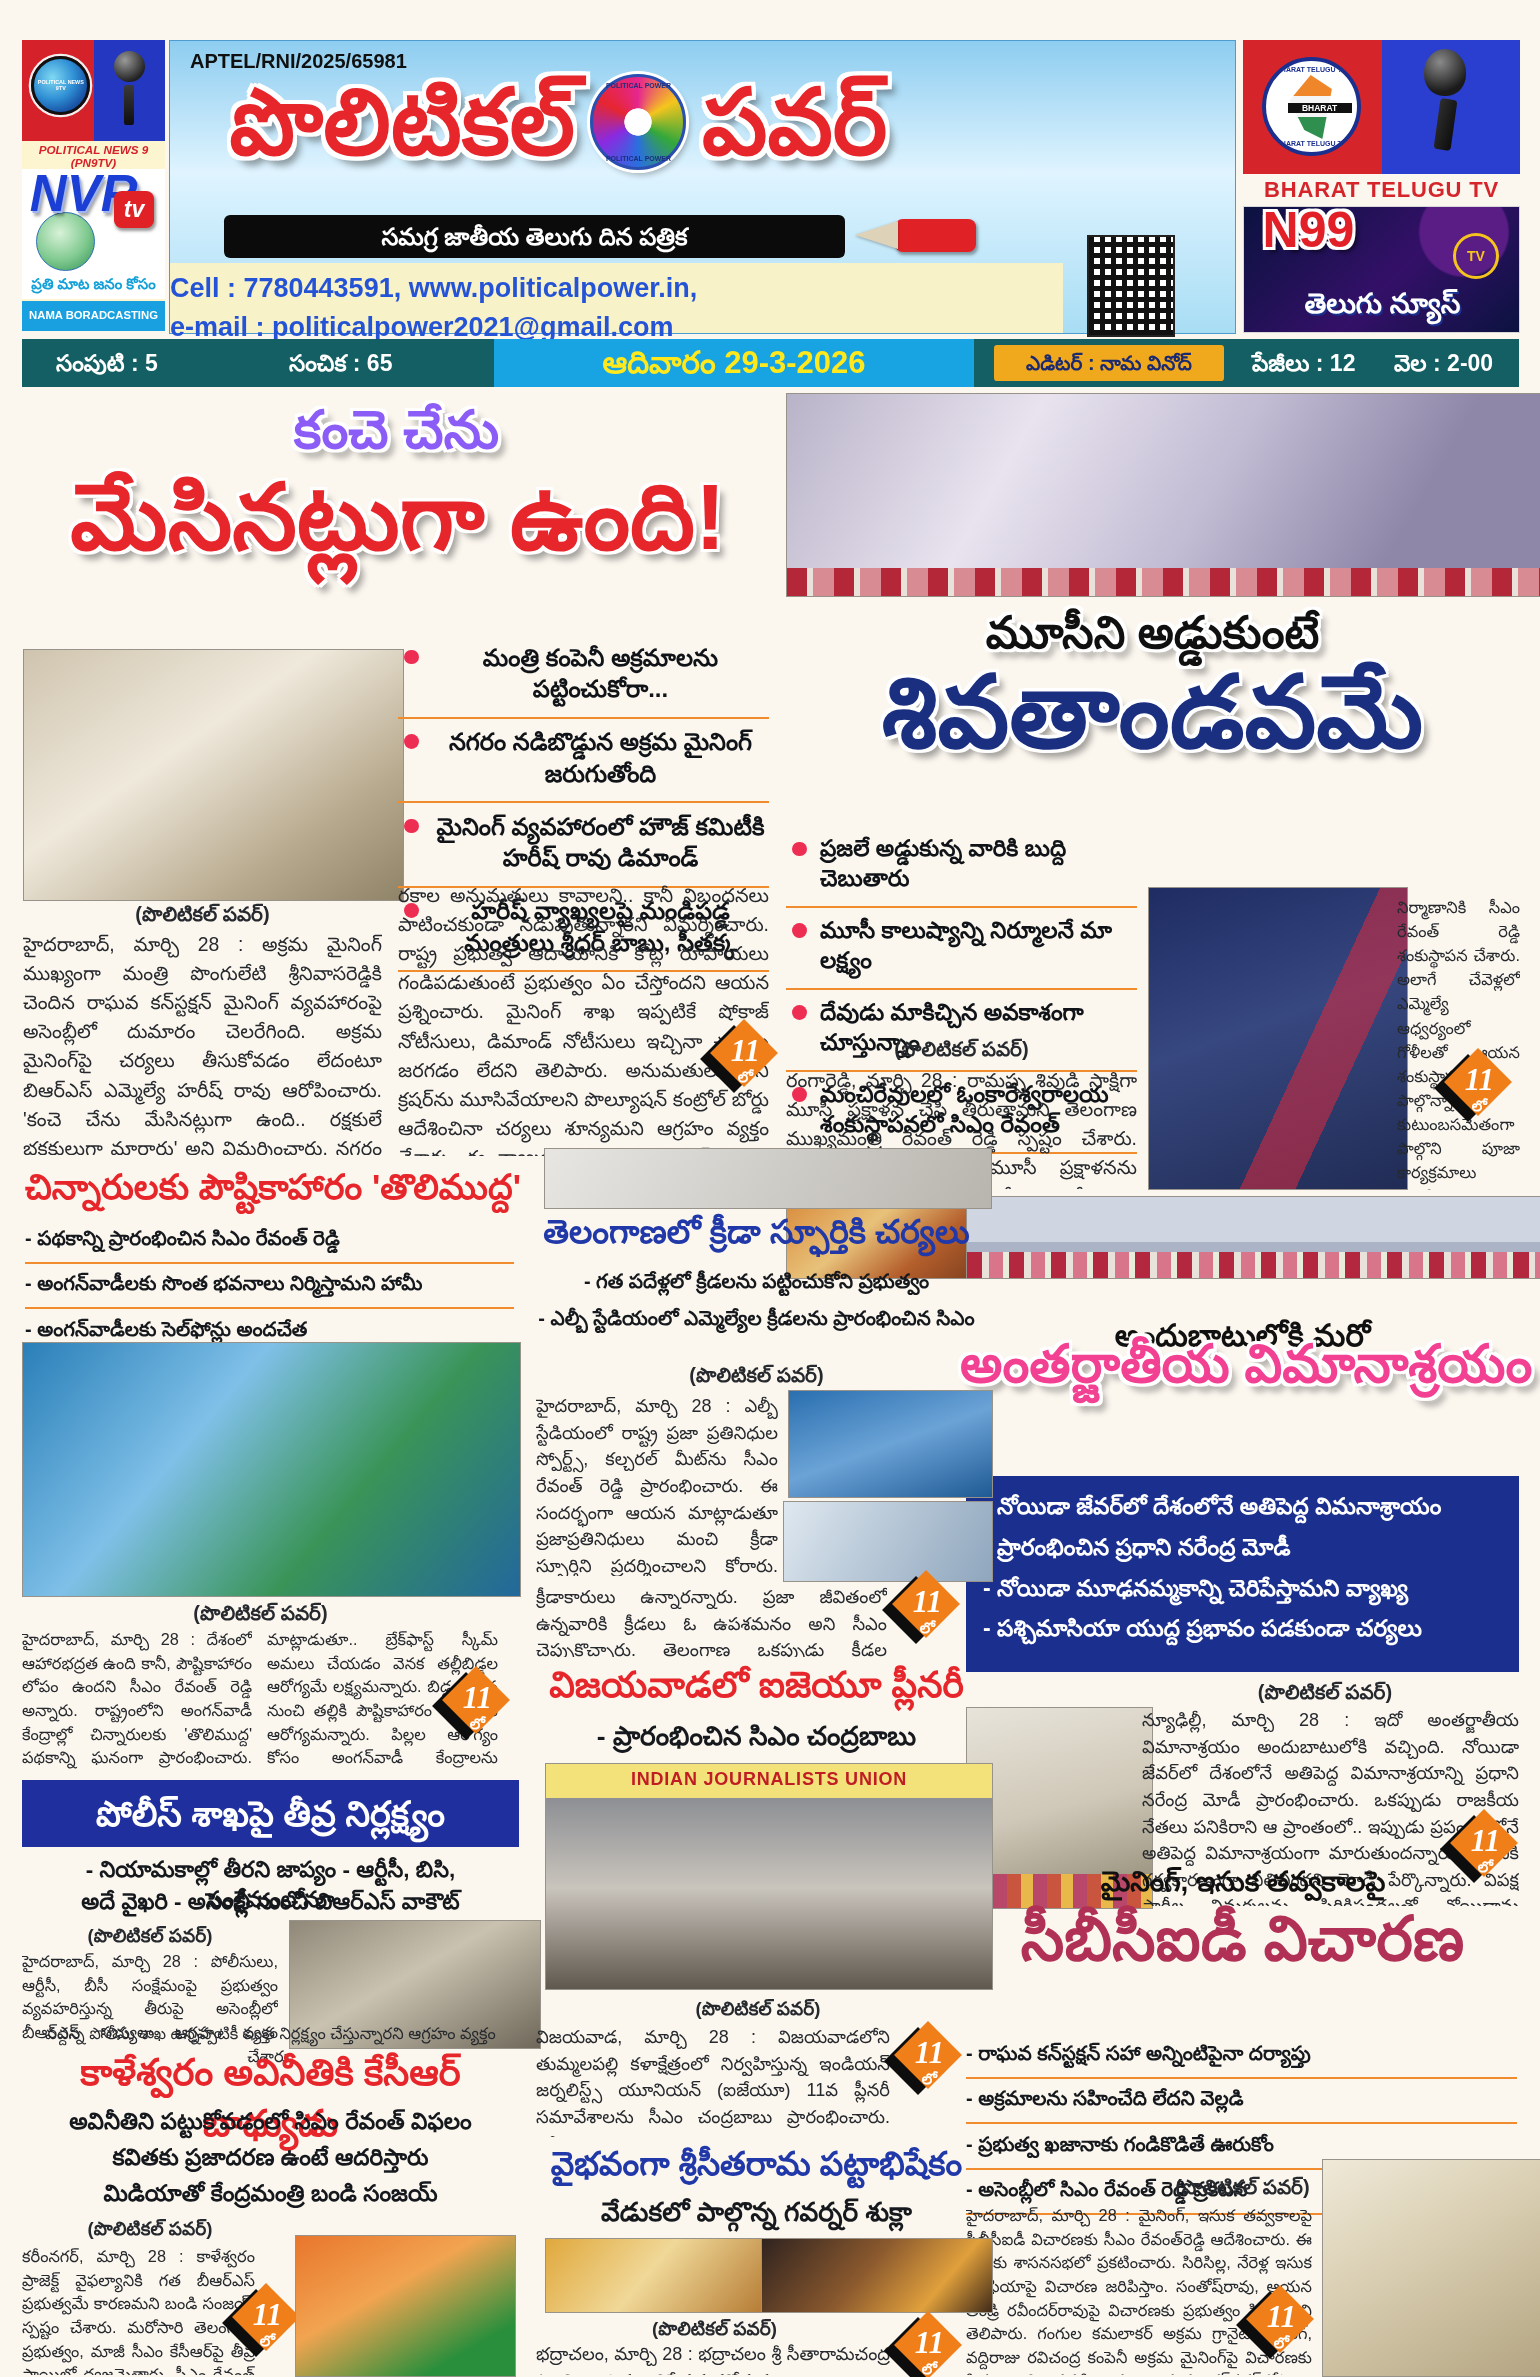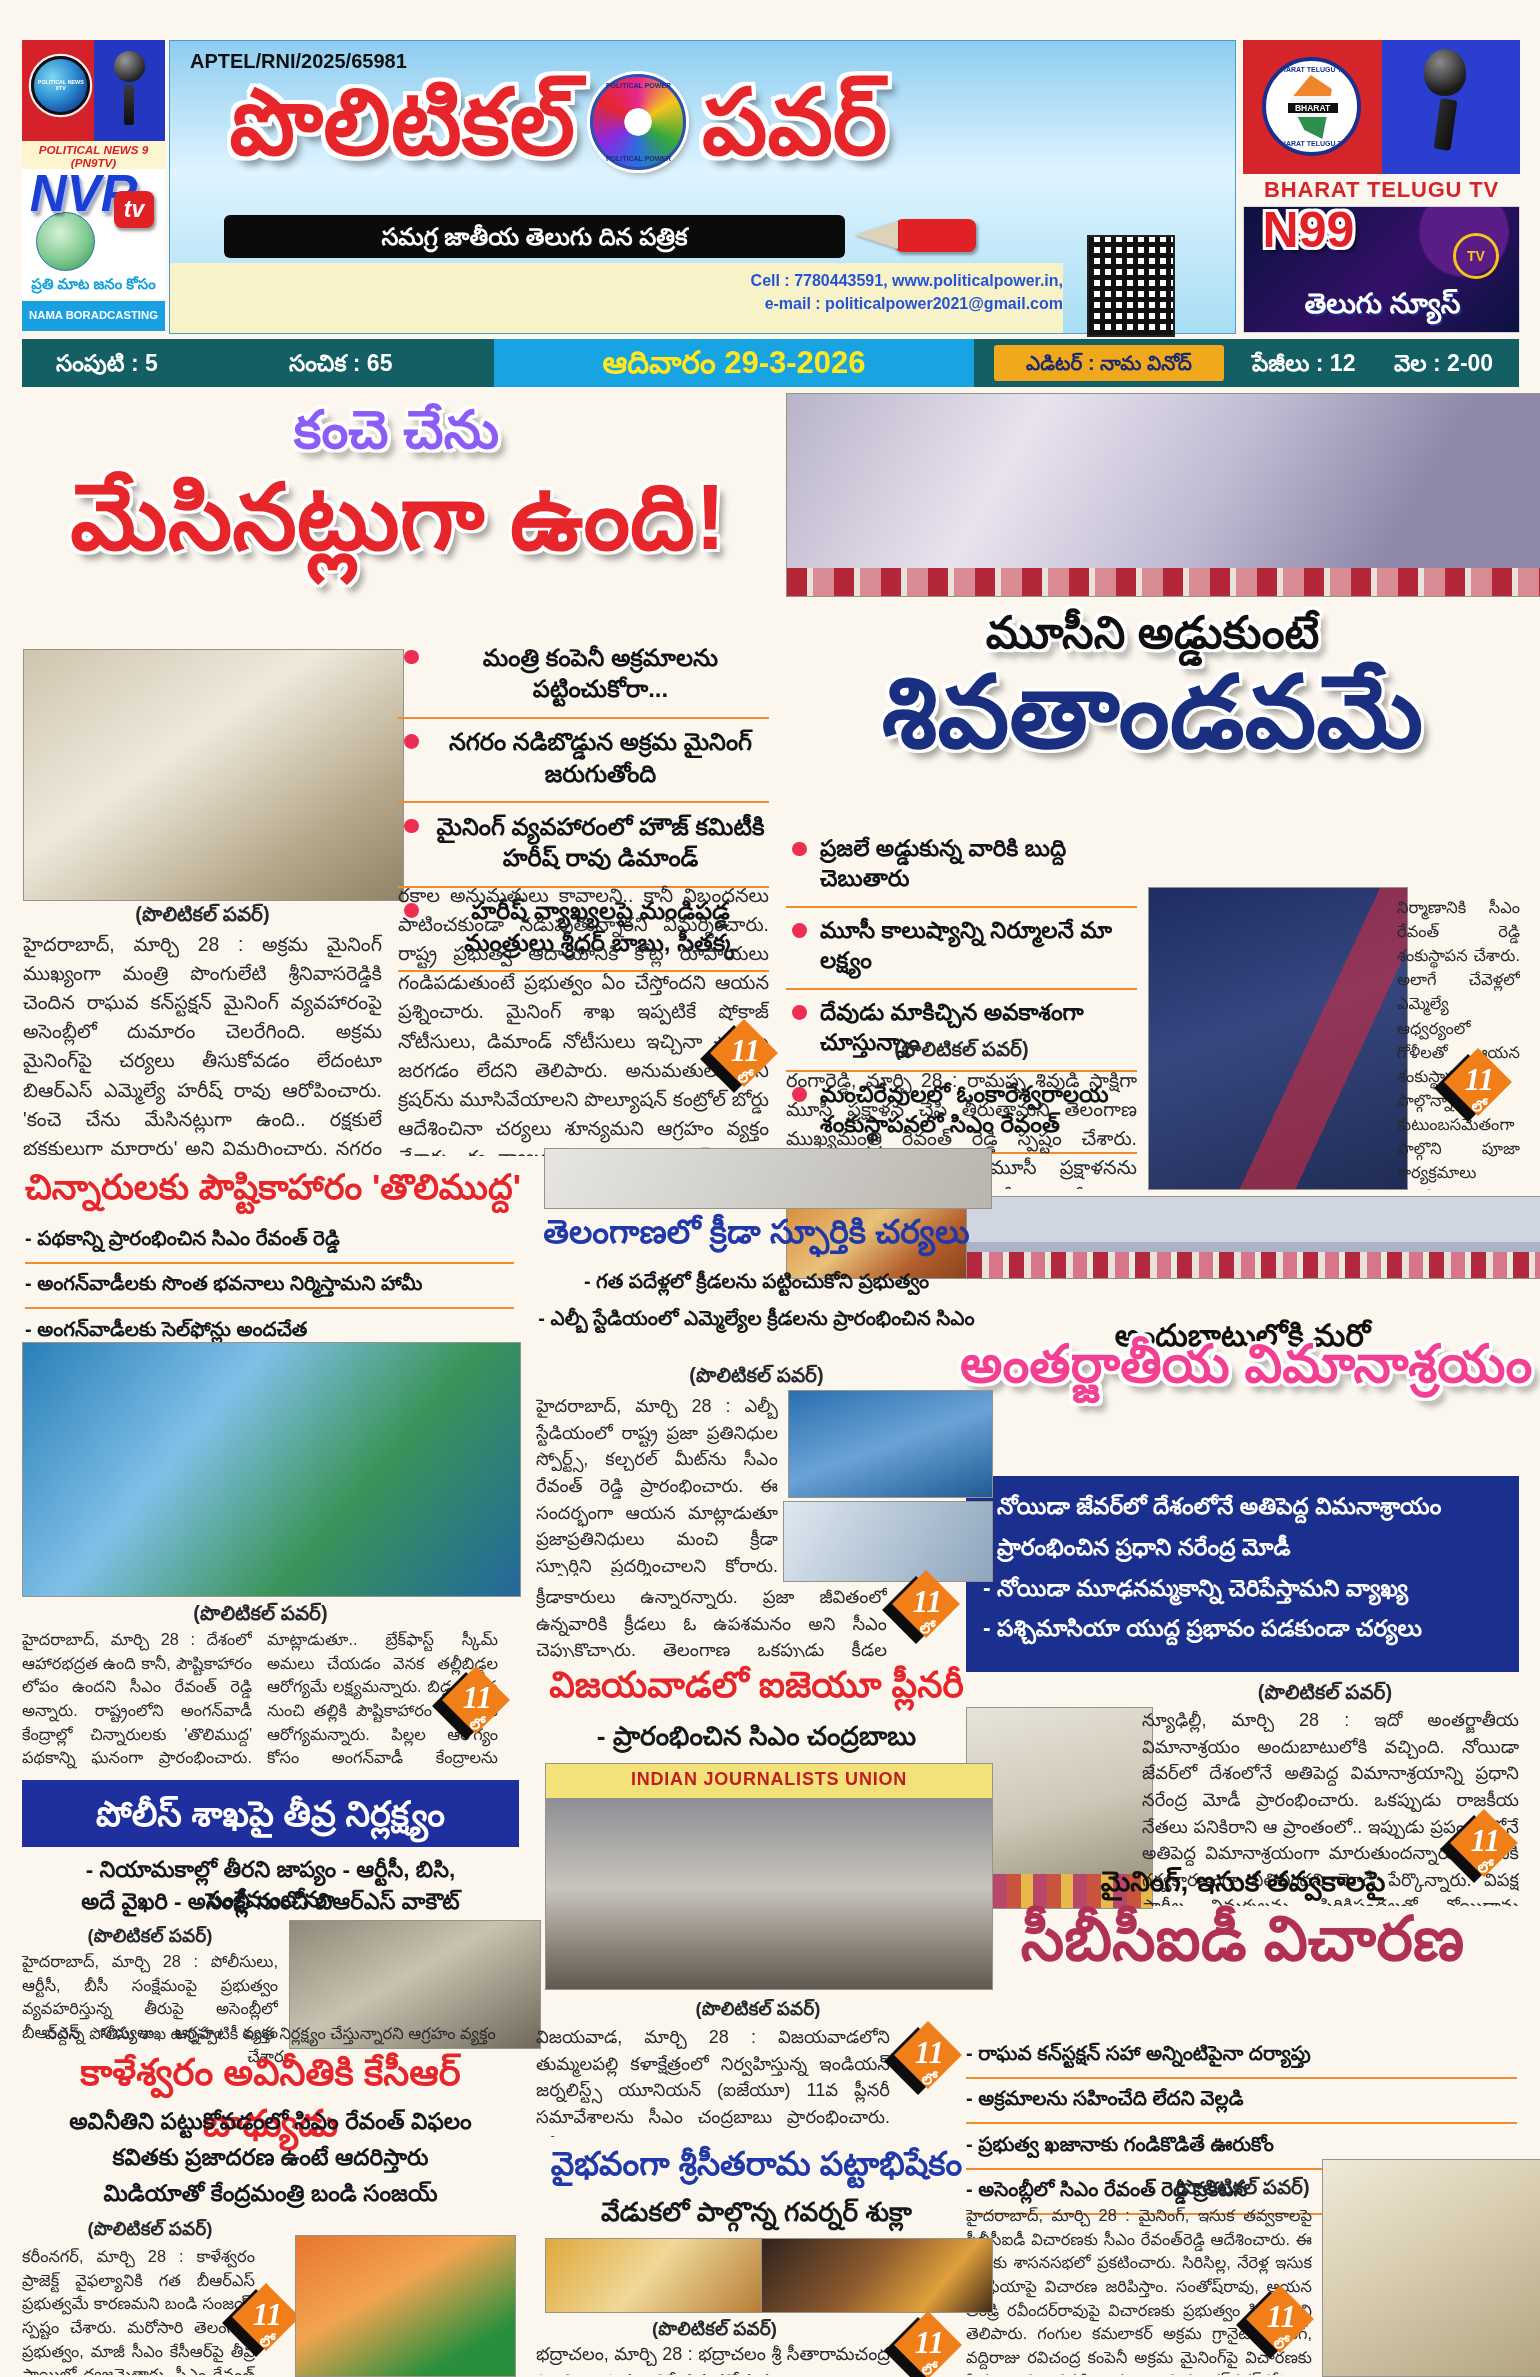--- a/index.html
+++ b/index.html
@@ -49,37 +49,37 @@
                      conic-gradient(#e6268f,#f5c51d,#34a83a,#2a6fe0,#8a2ae0,#e62630,#e6268f);
           border:3.9px solid #2a4fb0;box-shadow:0 0 0 3.1px #fff,3.1px 4.7px 6.2px rgba(0,0,0,.3);}
   .flower em{position:absolute;left:0;right:0;text-align:center;font-style:normal;font-size:7px;font-weight:bold;color:#1b2f80;}
   .flower .ft{top:4.7px;} .flower .fb{bottom:4.7px;}
   .black-bar{position:absolute;left:54px;top:174px;width:621px;height:43px;background:#0b0b0b;border-radius:6.2px;
              color:#fff;font-size:24px;font-weight:bold;text-align:center;line-height:43px;}
   .pen{position:absolute;left:685px;top:172px;width:124px;height:47px;}
   .pen::before{content:"";position:absolute;left:40px;top:6.2px;width:81px;height:33px;background:#e02227;border-radius:7.8px;box-shadow:1.6px 2.3px 3.1px rgba(0,0,0,.35);}
   .pen::after{content:"";position:absolute;left:0;top:7.8px;border-top:14.8px solid transparent;border-bottom:14.8px solid transparent;border-right:43px solid #ded2b8;filter:drop-shadow(0.8px 1.6px 1.6px rgba(0,0,0,.3));}
   .cream-box{position:absolute;left:0px;top:222px;width:893px;height:70px;background:#f8f2c8;
-             color:#2553d6;font-size:16px;font-weight:bold;text-align:right;padding-top:6.2px;box-sizing:border-box;line-height:1.45;}
+             color:#2553d6;font-size:27px;font-weight:bold;text-align:left;padding-top:6.2px;box-sizing:border-box;line-height:1.45;}
   .qr{position:absolute;left:917px;top:194px;width:84px;height:98px;background-color:#fff;border:2.3px solid #222;
       background-image:repeating-linear-gradient(0deg,#111 0 5.4px,transparent 5.4px 11px),
                        repeating-linear-gradient(90deg,#111 0 5.4px,transparent 5.4px 11px);}
 
   .right-block{left:1243px;top:40px;width:277px;height:294px;}
   .bharat-row{position:absolute;left:0;top:0;width:277px;height:134px;display:flex;}
   .bh-red{width:50%;background:#d5252b;position:relative;}
   .bh-blue{width:50%;background:#2a3fd0;position:relative;}
   .bh-emblem{position:absolute;left:18.6px;top:17px;width:99px;height:99px;border-radius:50%;background:#fff;
              border:4.7px solid #1b2f8e;box-sizing:border-box;overflow:hidden;}
   .bh-emblem .tri{position:absolute;left:18.6px;top:14px;width:53px;height:64px;
              background:linear-gradient(180deg,#f0862a 0 33%,#f5f5f5 33% 66%,#2f8f4f 66%);
              clip-path:polygon(50% 0,90% 22%,72% 100%,38% 86%,10% 40%);}
   .bh-emblem em{position:absolute;left:0;right:0;text-align:center;font-style:normal;font-weight:bold;color:#1b2f8e;font-size:7px;}
   .bh-emblem .bt{top:4.7px;} .bh-emblem .bb{bottom:4.7px;}
-  .bh-emblem .bm{top:42px;color:#fff;background:#111;font-size:8.5px;width:50px;left:22px;}
+  .bh-emblem .bm{top:42px;color:#fff;background:#111;font-size:8.5px;width:64px;left:22px;}
   .mic2{position:absolute;left:42px;top:9.3px;width:43px;height:109px;}
   .mic2 i{display:block;width:42px;height:47px;border-radius:50% 50% 46% 46%;background:radial-gradient(circle at 38% 28%,#8a8a8a,#1a1a1a 70%);}
   .mic2 b{display:block;width:17px;height:51px;margin:3.1px auto 0;background:linear-gradient(100deg,#2e2e2e,#0c0c0c);border-radius:3.9px;transform:rotate(8deg);}
   .bharat-caption{position:absolute;left:0;top:137px;width:277px;text-align:center;color:#d5252b;
                   font-size:22px;font-weight:900;letter-spacing:0.8px;}
   .n99-box{position:absolute;left:0;top:166px;width:277px;height:127px;border:1.6px solid #d8d8d8;box-sizing:border-box;
            background:radial-gradient(circle at 80% 20%,#5a1d86 0 18%,transparent 19%),
                       linear-gradient(135deg,#0b1240,#341068 55%,#0b1240);overflow:hidden;}
   .n99-word{position:absolute;left:18.6px;top:-6.2px;font-size:50px;font-weight:900;color:#e22028;
             text-shadow:-3.1px -3.1px 0 #fff,3.1px -3.1px 0 #fff,-3.1px 3.1px 0 #fff,3.1px 3.1px 0 #fff,4.7px 5.4px 4.7px rgba(0,0,0,.6);}

